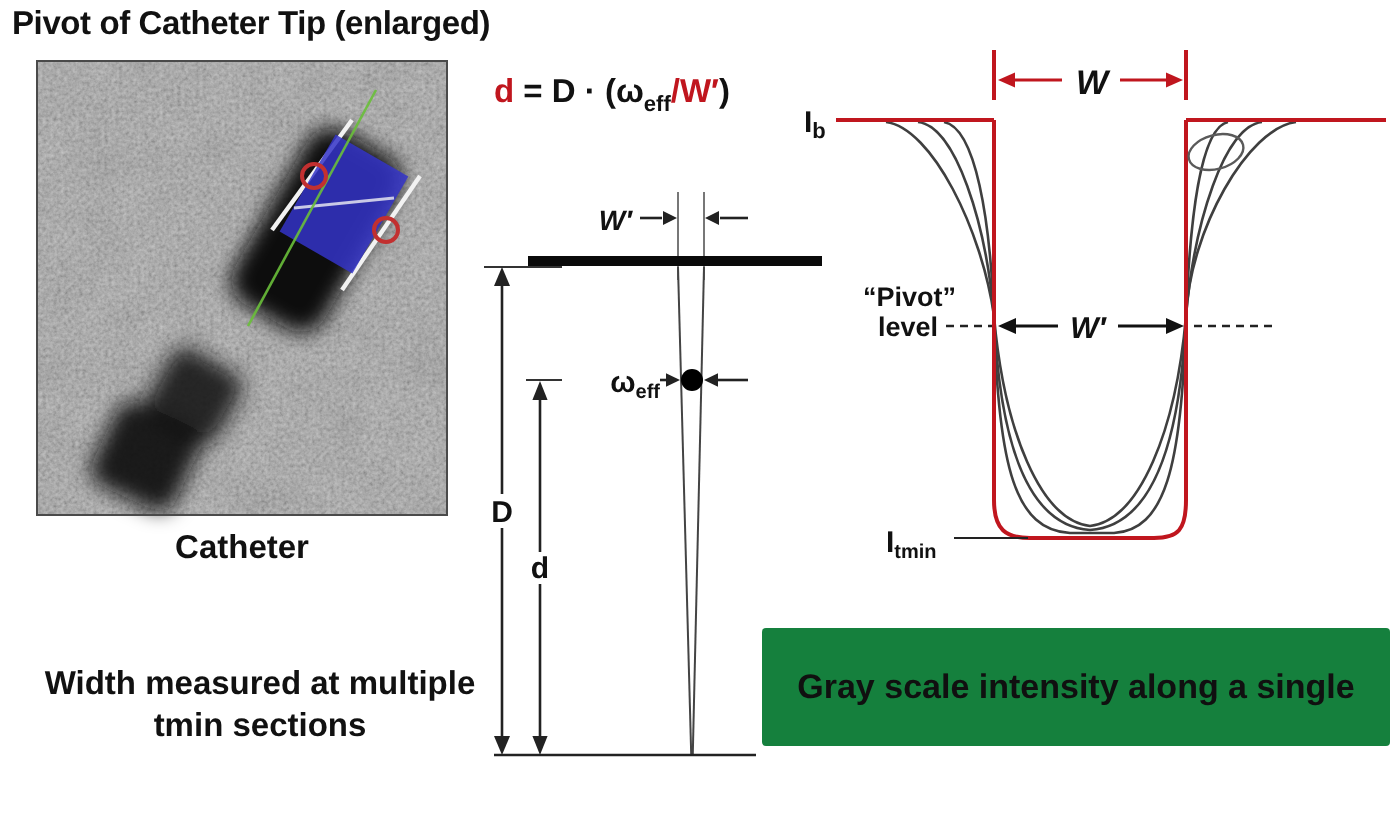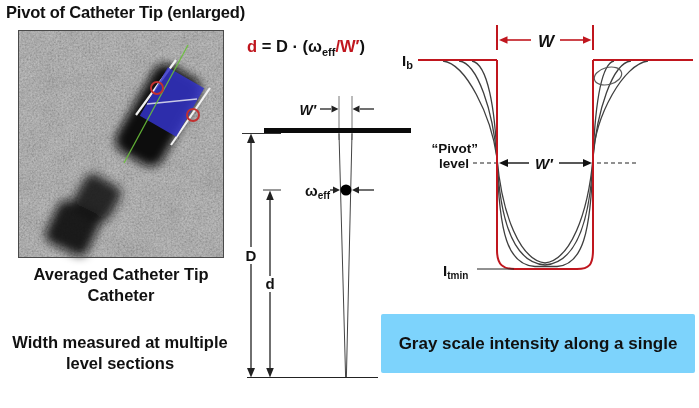--- a/index.html
+++ b/index.html
@@ -2,25 +2,25 @@
 <html><head>
 <meta charset="utf-8">
 <style>
   html,body{margin:0;padding:0;}
   body{width:699px;height:408px;position:relative;background:#ffffff;overflow:hidden;
        font-family:"Liberation Sans",sans-serif;color:#111;}
   .abs{position:absolute;}
   .title{left:6px;top:3px;font-size:16.5px;font-weight:bold;letter-spacing:-0.2px;}
   .cap{text-align:center;font-weight:bold;font-size:16.5px;line-height:21px;}
   #cap-profile{left:8px;top:264px;width:226px;}
-  #cap-width{left:0;top:332px;width:240px;}
+  #cap-width{left:10px;top:332px;width:240px;}
   #formula{left:247px;top:37px;font-size:16.5px;font-weight:bold;white-space:nowrap;}
   #formula sub{font-size:11px;}
   .red{color:#C0161E;}
-  #callout{left:381px;top:314px;width:314px;height:59px;background:#7dd3fc;border-radius:2px;
+  #callout{left:381px;top:314px;width:314px;height:59px;background:#15803d;border-radius:2px;
            display:flex;flex-direction:column;justify-content:center;text-align:center;
            font-weight:bold;font-size:17px;line-height:22px;color:#101010;}
   svg{position:absolute;overflow:visible;}
   svg text{font-family:"Liberation Sans",sans-serif;font-weight:bold;fill:#111;}
   .it{font-style:italic;}
 </style>
 </head>
 <body>
 
 <div class="abs title">Pivot of Catheter Tip (enlarged)</div>
@@ -57,26 +57,25 @@
   <line x1="153" y1="115" x2="192" y2="58" stroke="#f2f2f2" stroke-width="2.2"></line>
   <rect x="133" y="44" width="42" height="56" transform="rotate(30 154 72)" fill="#3434C8" opacity="0.85"></rect>
   <line x1="129" y1="74" x2="179" y2="69" stroke="#c9c9e6" stroke-width="1.4"></line>
   <line x1="170" y1="15" x2="106" y2="133" stroke="#6ABF3A" stroke-width="1.3" opacity="0.9"></line>
   <circle cx="139" cy="58" r="6" fill="none" stroke="#C23030" stroke-width="2"></circle>
   <circle cx="175" cy="85" r="6" fill="none" stroke="#C23030" stroke-width="2"></circle>
   <rect x="0.5" y="0.5" width="205" height="227" fill="none" stroke="#4a4a4a"></rect>
 </svg>
 
 <div class="abs cap" id="cap-profile">
-  <div>Averaged Catheter Tip</div>
   <div>Catheter</div>
 </div>
 <div class="abs cap" id="cap-width">
   <div>Width measured at multiple</div>
-  <div>level sections</div>
+  <div>tmin sections</div>
 </div>
 
 <div class="abs" id="formula"><span class="red">d</span><span> = D · (ω</span><sub>eff</sub><span class="red">/W′</span><span>)</span></div>
 
 <svg style="left:230px;top:85px;" width="185" height="300" viewBox="230 85 185 300">
 
   <text x="316" y="115" text-anchor="end" font-size="14" class="it">W′</text>
   <g>
     <line x1="320" y1="109" x2="331" y2="109" stroke="#222" stroke-width="1.3"></line>
     <polygon points="338.5,109 331.5,105.5 331.5,112.5" fill="#222"></polygon>

